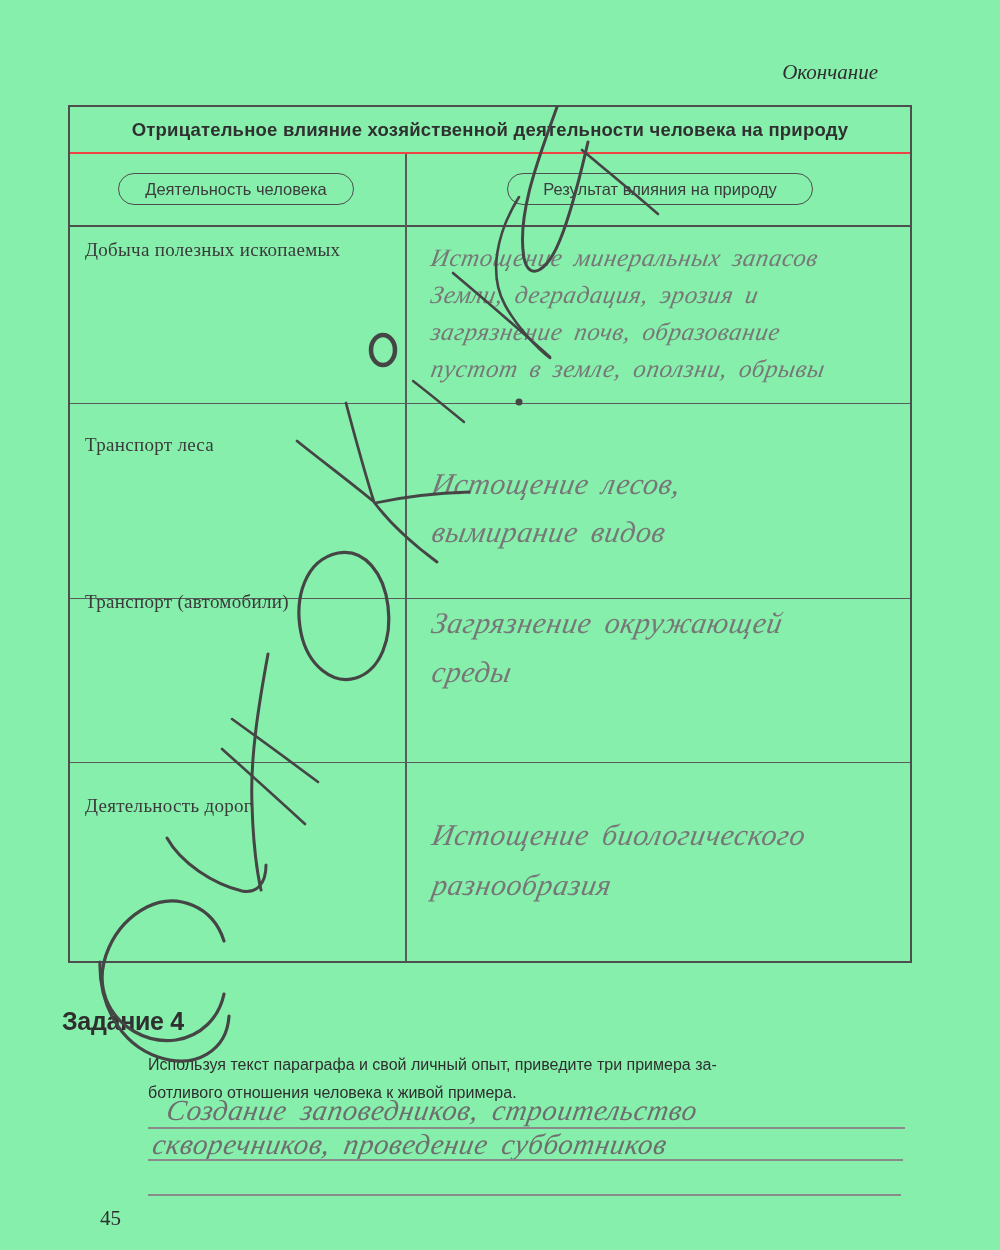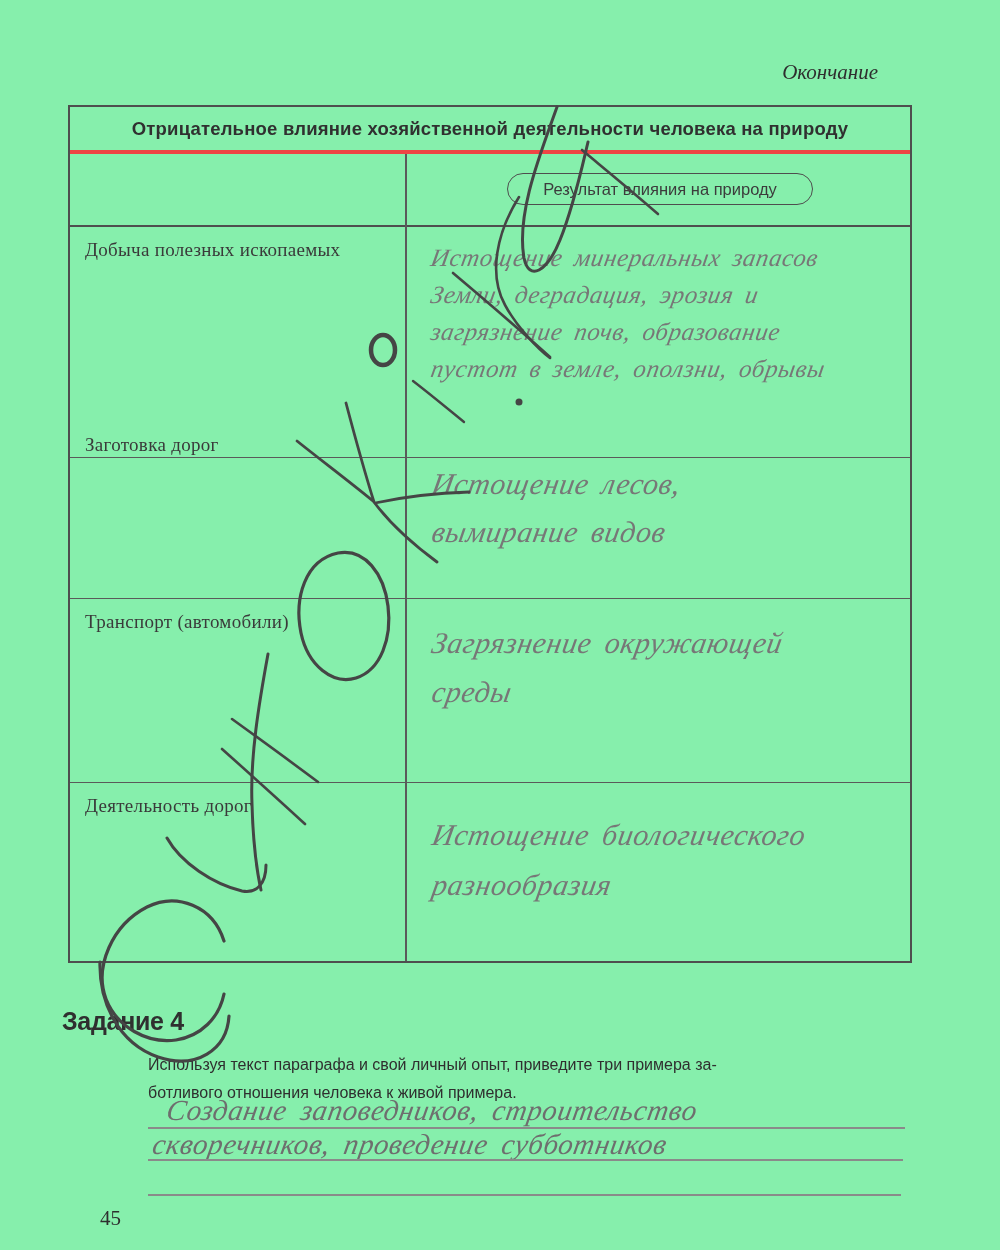--- a/index.html
+++ b/index.html
@@ -13,43 +13,43 @@
     position:absolute; top:60px; left:700px; width:178px; text-align:right;
     font-family:"Liberation Serif", serif; font-style:italic; font-size:21px; color:#2e2e2e;
   }
   
   .ntable {
     position:absolute; left:68px; top:105px; width:844px; height:858px;
     border:2px solid #4e4e4e;
   }
   .t-title {
     position:absolute; top:0; left:0; right:0; height:47px;
-    border-bottom:4px solid #ef4444;
+    border-bottom:2px solid #ef4444;
     display:flex; align-items:center; justify-content:center;
     font-weight:bold; font-size:18.5px; color:#303030; letter-spacing:0.2px;
   }
   .t-header {
     position:absolute; top:47px; left:0; right:0; height:73px;
     border-bottom:2px solid #4e4e4e;
   }
   .pill {
     position:absolute; top:19px; height:32px;
     border:1.5px solid #4e4e4e; border-radius:17px;
     display:flex; align-items:center; justify-content:center;
     font-size:16.5px; color:#3c3c3c;
   }
   .pill-left  { left:48px;  width:236px; }
   .pill-right { left:437px; width:306px; }
   .col-divider {
     position:absolute; left:335px; top:47px; bottom:0; width:1.5px; background:#5a5a5a;
   }
   .trow { position:absolute; left:0; right:0; }
-  .trow-0 { top:120px; height:231px; border-bottom:1.5px solid #5a5a5a; }
+  .trow-0 { top:120px; height:177px; border-bottom:1.5px solid #5a5a5a; }
   .trow-1 { top:315px; height:177px; border-bottom:1.5px solid #5a5a5a; }
-  .trow-2 { top:492px; height:184px; border-bottom:1.5px solid #5a5a5a; }
+  .trow-2 { top:472px; height:184px; border-bottom:1.5px solid #5a5a5a; }
   .trow-3 { top:676px; height:178px; }
   .cell-label {
     position:absolute; left:15px; top:12px;
     font-family:"Liberation Serif", serif; font-size:19px; color:#3a3a3a; letter-spacing:0.3px;
   }
   
   .hw {
     position:absolute; left:358px; right:6px;
     font-family:"Liberation Serif", serif; font-style:italic; color:#777;
     letter-spacing:0.6px; word-spacing:5px;
@@ -91,36 +91,37 @@
 <body>
 
 <div class="page">
 
   <div class="note-okonchanie">Окончание</div>
 
   <div class="ntable">
     <div class="t-title">Отрицательное влияние хозяйственной деятельности человека на природу</div>
 
     <div class="t-header">
+      <div class="pill pill-left">Деятельность человека</div>
       <div class="pill pill-right">Результат влияния на природу</div>
     </div>
 
     <div class="col-divider"></div>
 
     <div class="trow trow-0">
       <div class="cell-label">Добыча полезных ископаемых</div>
       <div class="hw hw-r0">
           <div class="ln">Истощение минеральных запасов</div>
           <div class="ln">Земли, деградация, эрозия и</div>
           <div class="ln">загрязнение почв, образование</div>
           <div class="ln">пустот в земле, оползни, обрывы</div>
         </div>
     </div>
     <div class="trow trow-1">
-      <div class="cell-label">Заготовка дорог</div>
+      <div class="cell-label">Транспорт леса</div>
       <div class="hw hw-r1">
           <div class="ln">Истощение лесов,</div>
           <div class="ln">вымирание видов</div>
         </div>
     </div>
     <div class="trow trow-2">
       <div class="cell-label">Транспорт (автомобили)</div>
       <div class="hw hw-r2">
           <div class="ln">Загрязнение окружающей</div>
           <div class="ln">среды</div>

